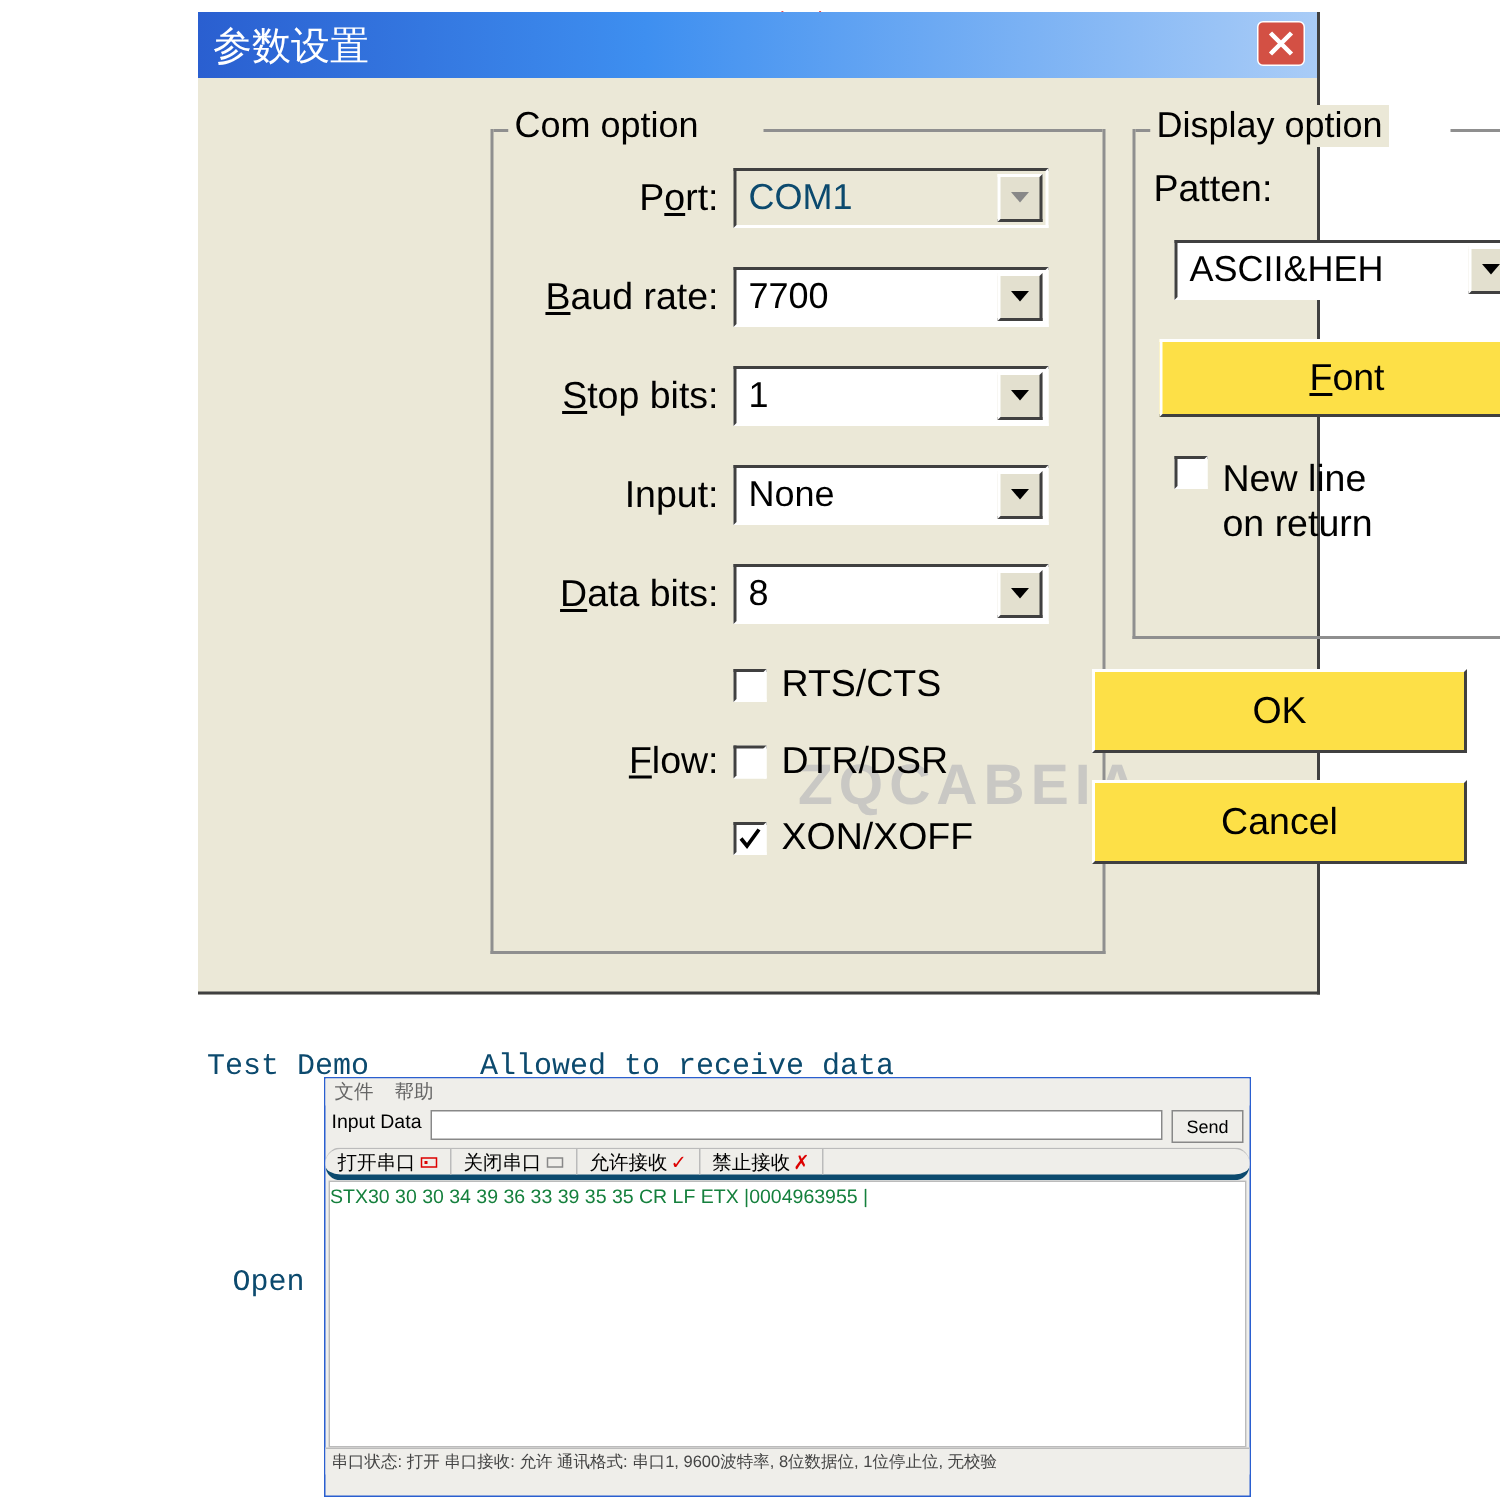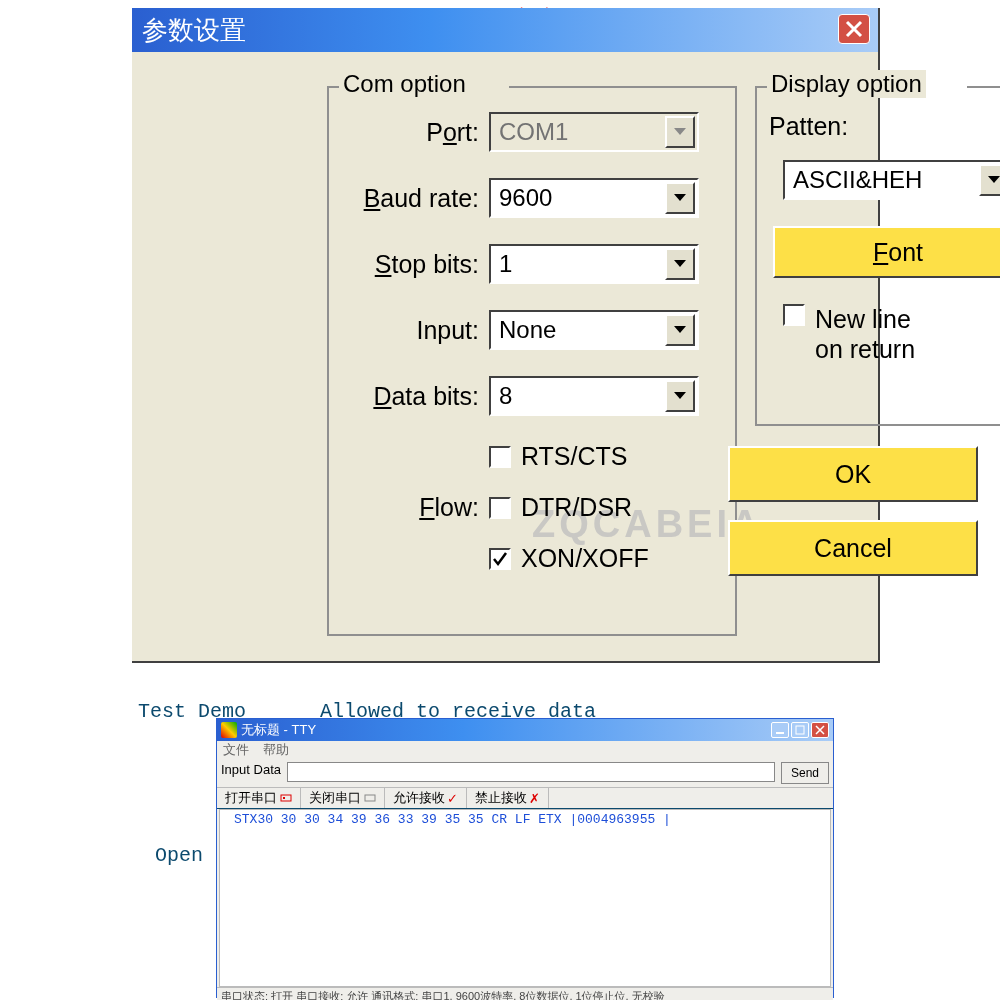--- a/index.html
+++ b/index.html
@@ -92,21 +92,21 @@
 
   .select {
     width: 210px; height: 40px;
     border: 2px solid #404040;
     border-right-color:#fff; border-bottom-color:#fff;
     background:#fff;
     display:flex; align-items:center;
     font-size:24px; padding-left:8px;
     position:relative;
   }
-  .select.disabled { color:#737373; background:#EBE8D7;}
+  .select.disabled { color:#0c4a6e; background:#EBE8D7;}
   .ddbtn {
     position:absolute; right:2px; top:2px; bottom:2px; width:30px;
     background:#E3E0CF;
     border:2px solid #fff;
     border-right-color:#404040; border-bottom-color:#404040;
     display:flex; align-items:center; justify-content:center;
   }
   .ddbtn svg{width:14px;height:10px;}
 
   .chkbox {
@@ -169,27 +169,27 @@
 
   .menubar{height:18px;background:#EFEEEA;color:#666;font-size:13px;padding-left:6px;display:flex;gap:14px;align-items:center;}
   .inputrow{display:flex;gap:6px;padding:3px 4px;}
   .inputrow .ilbl{font-size:13px;}
   .inputrow input{
     flex:1;height:20px;border:1px solid #888;background:#fff;font-size:12px;padding:0 4px;
   }
   .sendbtn{
     width:48px;height:22px;border:1px solid #888;background:#EFEEEA;font-size:12px;
   }
-  .toolbar2{display:flex;gap:0;border-top:1px solid #bbb;border-bottom:1px solid #0c4a6e;height:22px;align-items:center;font-size:13px;background:#EFEEEA;}
+  .toolbar2{display:flex;gap:0;border-top:1px solid #bbb;border-bottom:4px solid #0c4a6e;height:22px;align-items:center;font-size:13px;background:#EFEEEA;border-radius:10px;}
   .tbtn{padding:0 8px;border-right:1px solid #bbb;display:flex;align-items:center;height:100%;}
   .tbtn .tick{color:#d00;margin-left:2px;}
   .tbtn .x{color:#d00;margin-left:2px;}
   .tico{width:12px;height:12px;margin-left:3px;}
 
-  .dataarea{flex:1;background:#fff;height:178px;border:1px solid #bbb;margin:0 2px;padding:2px 14px;font-size:13px;color:#1d4ed8;font-family:Liberation Mono, monospace;overflow:hidden;}
+  .dataarea{flex:1;background:#fff;height:178px;border:1px solid #bbb;margin:0 2px;padding:2px 0;font-size:13px;color:#15803d;font-family:Liberation Sans, sans-serif;overflow:hidden;}
   .statusbar{height:18px;background:#EFEEEA;border-top:1px solid #bbb;font-size:11px;color:#444;padding-left:4px;display:flex;align-items:center;white-space:nowrap;overflow:hidden;}
 
   
   .aline{position:absolute;border-top:1px solid #E30F12;transform-origin:left center;}
 </style>
 </head>
 <body>
 
 <div class="annot-setup">SETUP（S）</div>
 
@@ -218,21 +218,21 @@
             <svg viewBox="0 0 14 10">
               <path d="M1 1 L7 8 L13 1" fill="#888"></path>
             </svg>
           </div>
       </div>
     </div>
 
     <div class="row" style="left:0;top:92px;align-items:center;">
       <div class="lbl"><span class="u">B</span><span>aud rate:</span></div>
       <div class="select">
-        <span>9600</span>
+        <span>7700</span>
         <div class="ddbtn">
             <svg viewBox="0 0 14 10">
               <path d="M1 1 L7 8 L13 1" fill="#000"></path>
             </svg>
           </div>
       </div>
     </div>
 
     <div class="row" style="left:0;top:158px;">
       <div class="lbl"><span class="u">S</span><span>top bits:</span></div>
@@ -331,41 +331,20 @@
 <div class="annot annot-allow">Allowed to receive data</div>
 <div class="annot annot-open">Open ports</div>
 <div class="annot annot-close">Close ports</div>
 
 <div class="aline" style="left:390px;top:720px;width:80px;transform:rotate(60deg);"></div>
 <div class="aline" style="left:470px;top:720px;width:60px;transform:rotate(110deg);"></div>
 <div class="aline" style="left:230px;top:848px;width:70px;transform:rotate(-50deg);"></div>
 <div class="aline" style="left:370px;top:845px;width:60px;transform:rotate(-70deg);"></div>
 
 <div class="dialog2">
-  <div class="tb2">
-    <div class="icon"></div>
-    <span>无标题 - TTY</span>
-    <div class="winbtns">
-      <div class="wb">
-          <svg viewBox="0 0 10 10">
-            <rect x="1" y="7" width="8" height="2" fill="#fff"></rect>
-          </svg>
-        </div>
-      <div class="wb">
-          <svg viewBox="0 0 10 10">
-            <rect x="1" y="1" width="8" height="8" stroke="#fff" fill="none"></rect>
-          </svg>
-        </div>
-      <div class="wb close">
-          <svg viewBox="0 0 10 10">
-            <path d="M1 1 L9 9 M9 1 L1 9" stroke="#fff" stroke-width="1.5"></path>
-          </svg>
-        </div>
-    </div>
-  </div>
   <div class="menubar">
     <span>文件</span>
     <span>帮助</span>
   </div>
   <div class="inputrow">
     <span class="ilbl">Input Data</span>
     <input type="text" style="">
     <button class="sendbtn">Send</button>
   </div>
   <div class="toolbar2">

